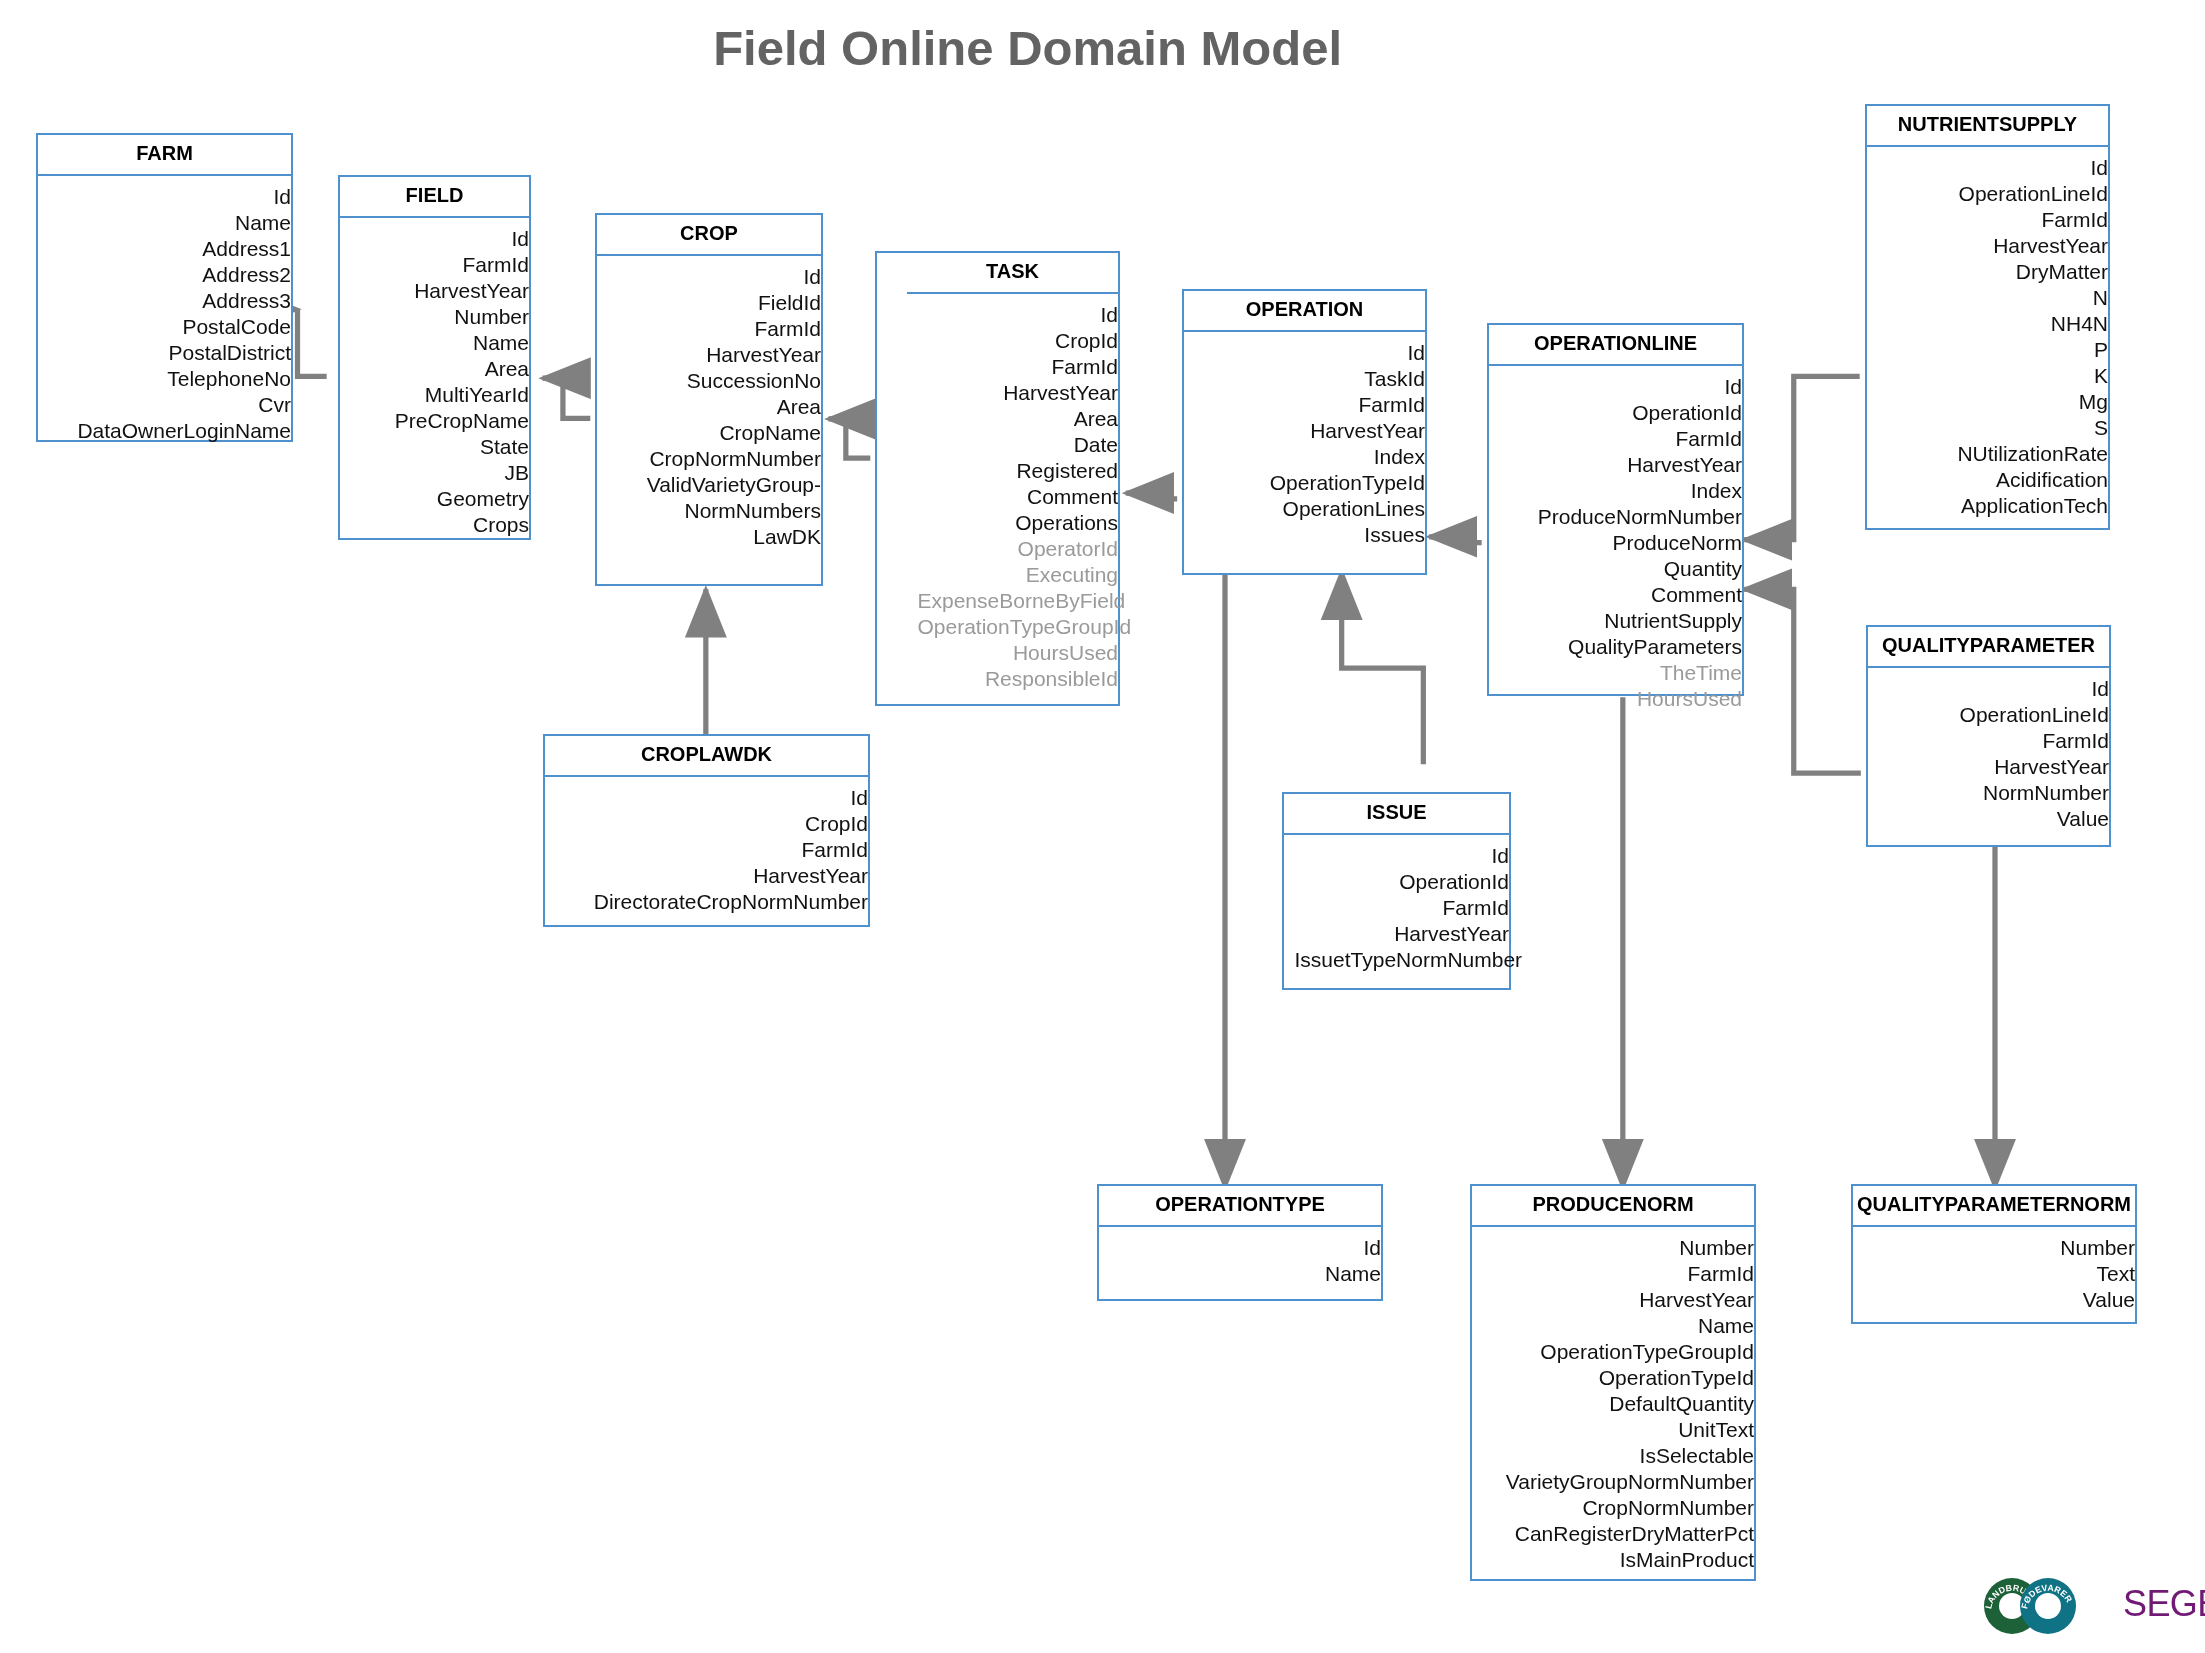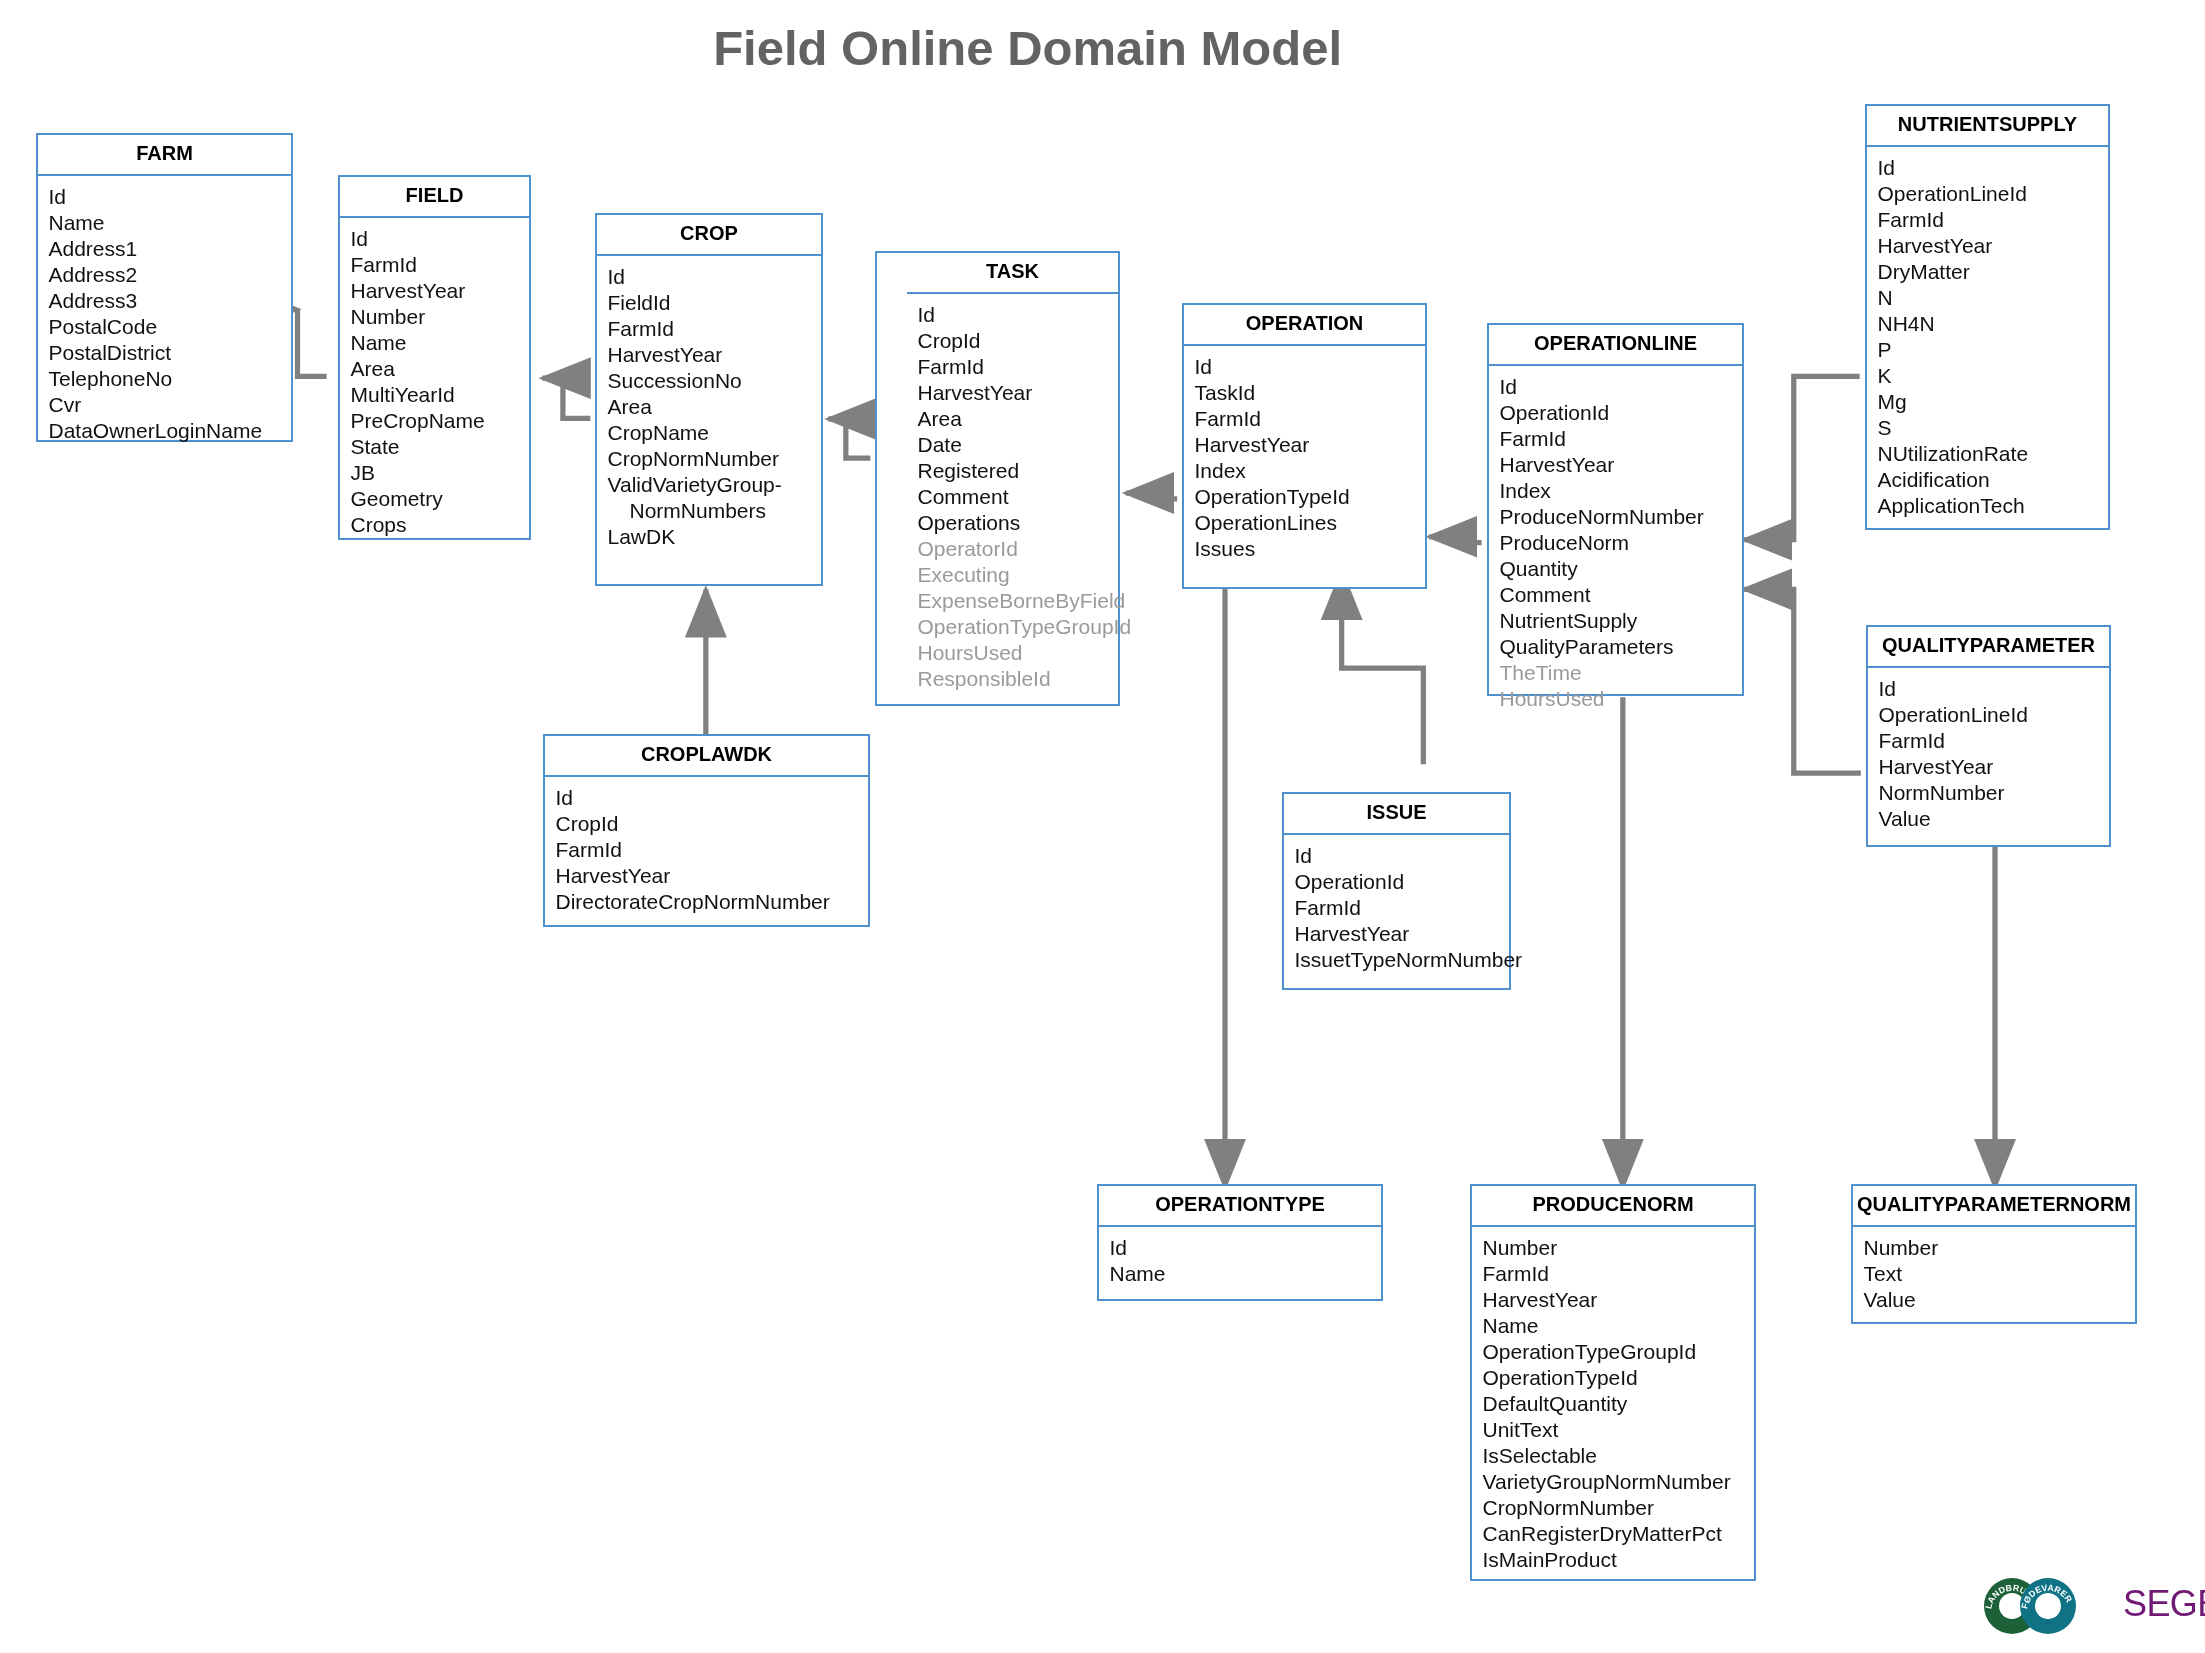--- a/index.html
+++ b/index.html
@@ -12,21 +12,21 @@
     font-family:"Liberation Sans","DejaVu Sans",sans-serif;
   }
 
   .entity{position:absolute;box-sizing:border-box;background:#ffffff;
           border:2.9px solid #4F91CE;}
   .entity .ent-head{
     box-sizing:border-box;width:100%;height:41px;line-height:36px;
     text-align:center;font-weight:bold;font-size:20px;color:#000000;
     border-bottom:2.9px solid #4F91CE;background:#ffffff;white-space:nowrap;
   }
-  .entity .ent-body{padding:8.2px 0 5.8px 10.5px;}
+  .entity .ent-body{padding:8.2px 0 5.8px 10.5px;text-align:right;}
   .attr{font-size:21px;line-height:26px;color:#111111;white-space:nowrap;}
   .attr.dim{color:#9A9A9A;}
   .attr.cont{padding-left:22px;}
 
   svg#links{position:absolute;left:0;top:0;width:2205px;height:1654px;pointer-events:none;}
 
   
   #seges-logo{position:absolute;left:1984px;top:1578px;width:193px;height:58px;}
   #seges-logo .ring{position:absolute;top:0;width:56px;height:56px;border-radius:50%;}
   #seges-logo .ring.left{left:0;background:#1D6138;}
@@ -145,21 +145,21 @@
       <div class="attr">Operations</div>
       <div class="attr dim">OperatorId</div>
       <div class="attr dim">Executing</div>
       <div class="attr dim">ExpenseBorneByField</div>
       <div class="attr dim">OperationTypeGroupId</div>
       <div class="attr dim">HoursUsed</div>
       <div class="attr dim">ResponsibleId</div>
     </div>
   </div>
 
-  <div class="entity" style="left:1182px;top:289px;width:245px;height:286px;margin-top:14px;">
+  <div class="entity" style="left:1182px;top:289px;width:245px;height:286px;">
     <div class="ent-head">OPERATION</div>
     <div class="ent-body">
       <div class="attr">Id</div>
       <div class="attr">TaskId</div>
       <div class="attr">FarmId</div>
       <div class="attr">HarvestYear</div>
       <div class="attr">Index</div>
       <div class="attr">OperationTypeId</div>
       <div class="attr">OperationLines</div>
       <div class="attr">Issues</div>

